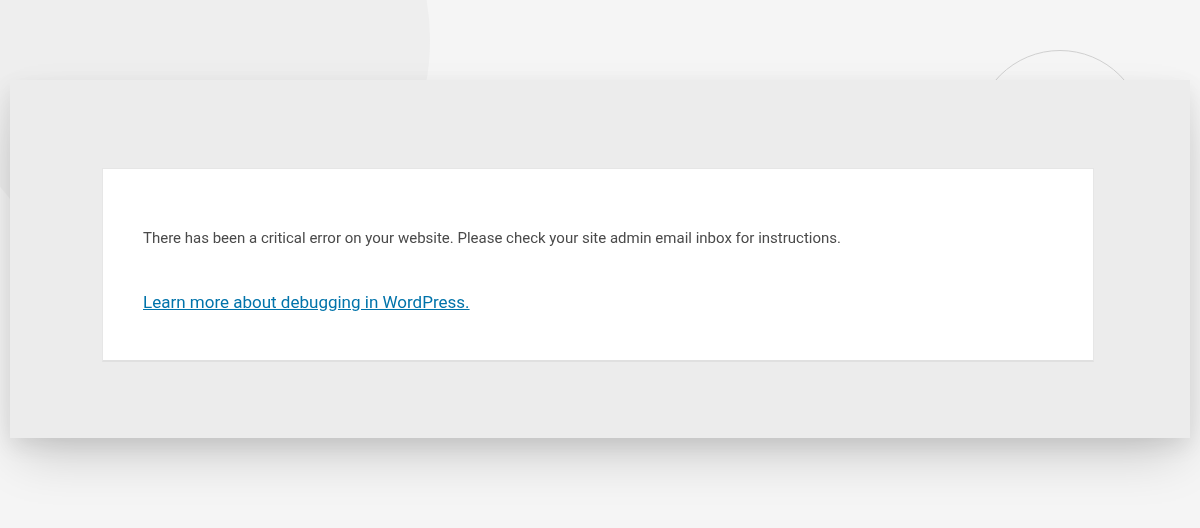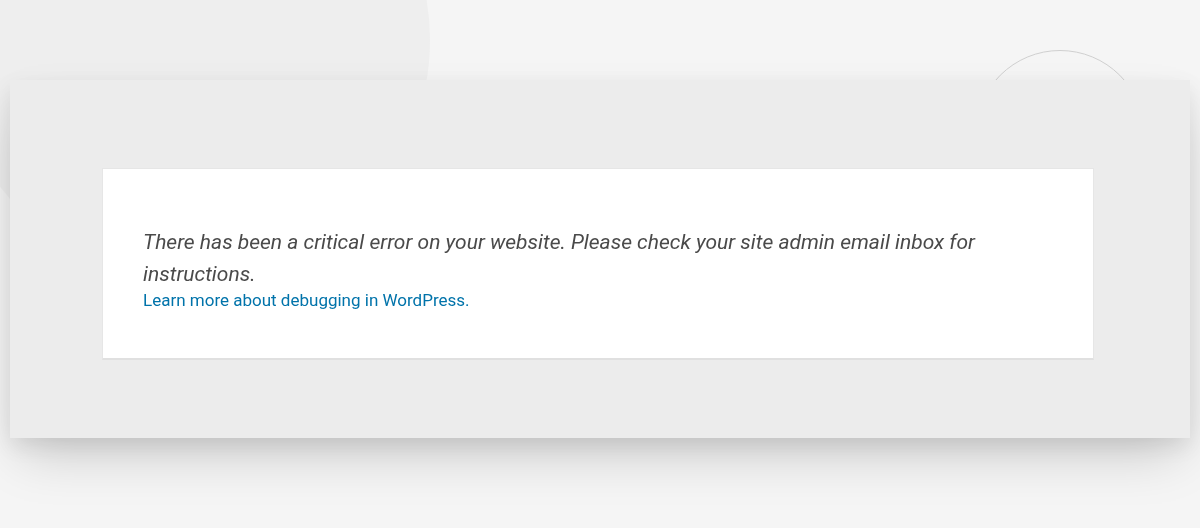--- a/index.html
+++ b/index.html
@@ -51,28 +51,29 @@
       top: 88px;
       left: 92px;
       right: 96px;
       background: #ffffff;
       padding: 58px 40px 48px 40px;
       border: 1px solid #e6e6e6;
       border-bottom: 2px solid #e0e0e0;
     }
     .error-message {
       color: #4a4a4a;
-      font-size: 21px;
+      font-size: 15px;
       line-height: 1.5;
+      margin-bottom: 42px;
       font-weight: 400;
-      font-style: italic;
     }
     .learn-more-link {
       color: #0073aa;
       font-size: 17px;
+      text-decoration: underline;
       cursor: pointer;
       font-weight: 400;
     }
   </style>
 </head>
 <body>
 
 <div class="bg-circle-left"></div>
 <div class="bg-circle-right"></div>
 

